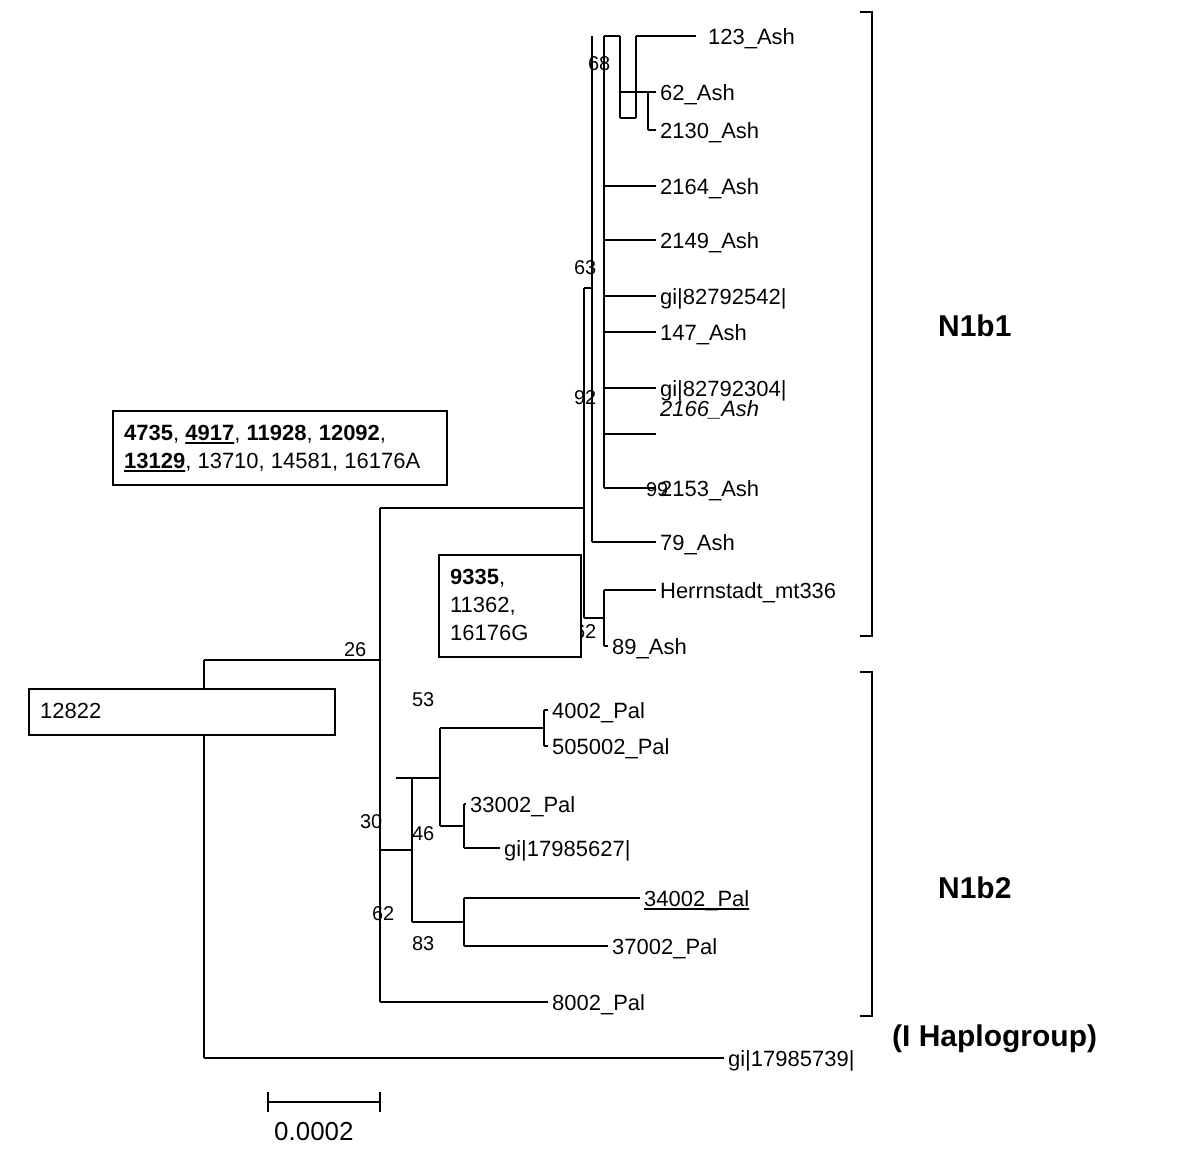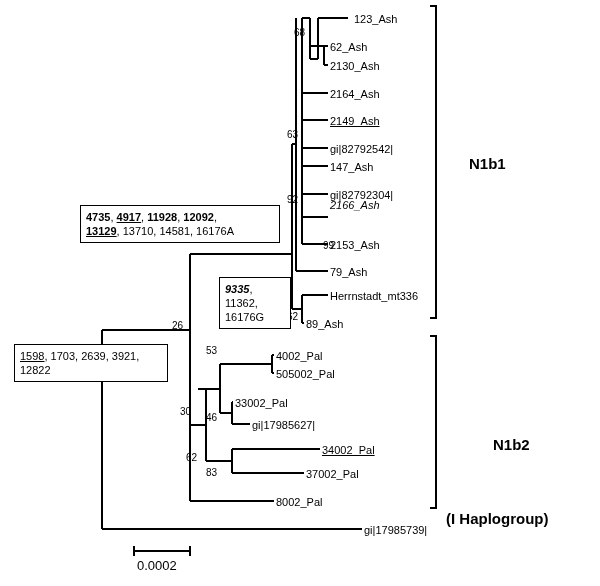--- a/index.html
+++ b/index.html
@@ -43,21 +43,21 @@
     background: #fff;
     font-size: 11px;
     line-height: 14px;
     padding: 4px 5px;
     box-sizing: border-box;
     color: #000;
   }
   .mut-box .b { font-weight: bold; }
   .mut-box .u { text-decoration: underline; }
   .mut-box .bu { font-weight: bold; text-decoration: underline; }
-  .mut-box .i { font-style: italic; font-weight: bold; }
+  .mut-box .i { font-weight: bold; }
   .scale-label {
     position: absolute;
     font-size: 13px;
     white-space: nowrap;
   }
   svg.tree {
     position: absolute;
     left: 0;
     top: 0;
     width: 600px;
@@ -150,21 +150,21 @@
 
     <line x1="134" y1="551" x2="190" y2="551"></line>
     <line x1="134" y1="546" x2="134" y2="556"></line>
     <line x1="190" y1="546" x2="190" y2="556"></line>
   </svg>
 
   <div class="tip-label" style="left:354px; top:13px;">123_Ash</div>
   <div class="tip-label" style="left:330px; top:41px;">62_Ash</div>
   <div class="tip-label" style="left:330px; top:60px;">2130_Ash</div>
   <div class="tip-label" style="left:330px; top:88px;">2164_Ash</div>
-  <div class="tip-label" style="left:330px; top:115px;text-decoration:underline;">2149_Ash</div>
+  <div class="tip-label" style="left:330px; top:115px;">2149_Ash</div>
   <div class="tip-label" style="left:330px; top:143px;">gi|82792542|</div>
   <div class="tip-label" style="left:330px; top:161px;">147_Ash</div>
   <div class="tip-label" style="left:330px; top:189px;">gi|82792304|</div>
   <div class="tip-label" style="left:330px; top:199px;font-style:italic;">2166_Ash</div>
   <div class="tip-label" style="left:330px; top:239px;">2153_Ash</div>
   <div class="tip-label" style="left:330px; top:266px;">79_Ash</div>
   <div class="tip-label" style="left:330px; top:290px;">Herrnstadt_mt336</div>
   <div class="tip-label" style="left:306px; top:318px;">89_Ash</div>
   <div class="tip-label" style="left:276px; top:350px;">4002_Pal</div>
   <div class="tip-label" style="left:276px; top:368px;">505002_Pal</div>
@@ -181,34 +181,33 @@
   <div class="boot" style="left:276px; top:240px;margin-left:47px;">99</div>
   <div class="boot" style="left:287px; top:311px;">62</div>
   <div class="boot" style="left:172px; top:320px;">26</div>
   <div class="boot" style="left:206px; top:345px;">53</div>
   <div class="boot" style="left:180px; top:406px;">30</div>
   <div class="boot" style="left:206px; top:412px;">46</div>
   <div class="boot" style="left:186px; top:452px;">62</div>
   <div class="boot" style="left:206px; top:467px;">83</div>
 
   <div class="group-label" style="left:469px; top:155px;">N1b1</div>
-  <div class="group-label" style="left:469px; top:436px;margin-left:24px;">N1b2</div>
+  <div class="group-label" style="left:469px; top:436px;">N1b2</div>
   <div class="group-label" style="left:446px; top:510px;">(I Haplogroup)</div>
 
-  <div class="mut-box" style="left:80px; top:205px; width:200px;">
+  <div class="mut-box" style="left:56px; top:205px; width:168px;">
     <div><span class="b">4735</span>, <span class="bu">4917</span>, <span class="b">11928</span>, <span class="b">12092</span>,</div>
     <div><span class="bu">13129</span>, 13710, 14581, 16176A</div>
   </div>
 
   <div class="mut-box" style="left:219px; top:277px; width:72px;">
     <div><span class="i">9335</span>,</div>
     <div>11362,</div>
     <div>16176G</div>
   </div>
 
   <div class="mut-box" style="left:14px; top:344px; width:154px;">
-    <div><span class="u">1598</span>, 1703, 2639, 3921,</div>
     <div>12822</div>
   </div>
 
   <div class="scale-label" style="left:137px; top:558px;">0.0002</div>
 
 </div>
 
 </body></html>

